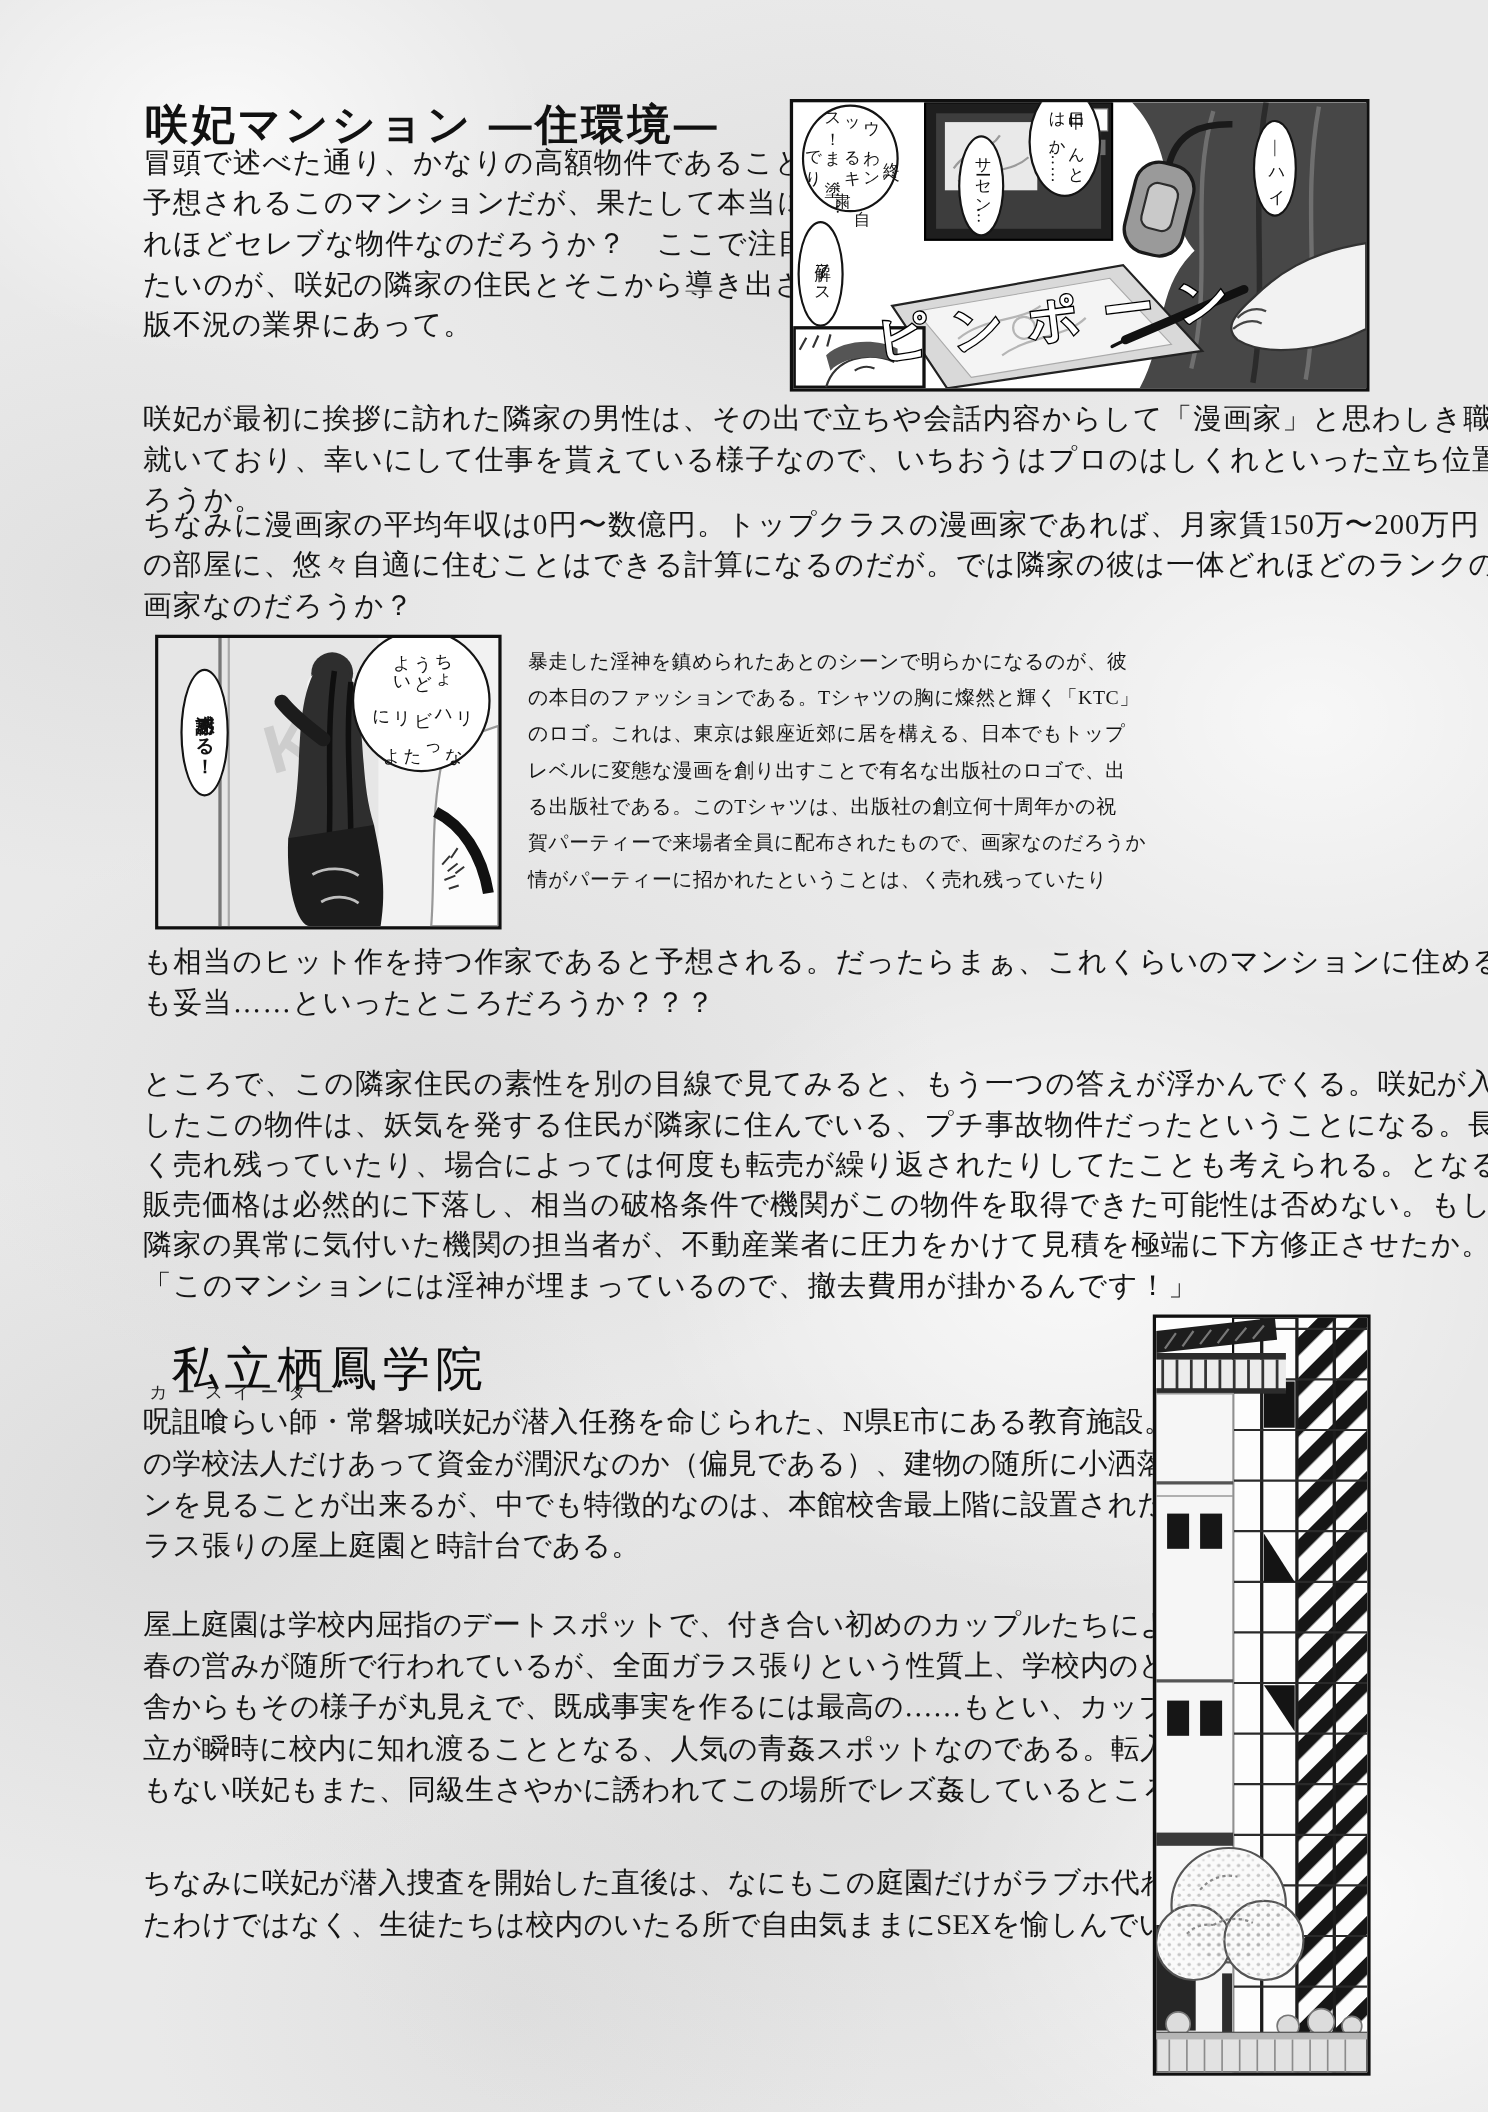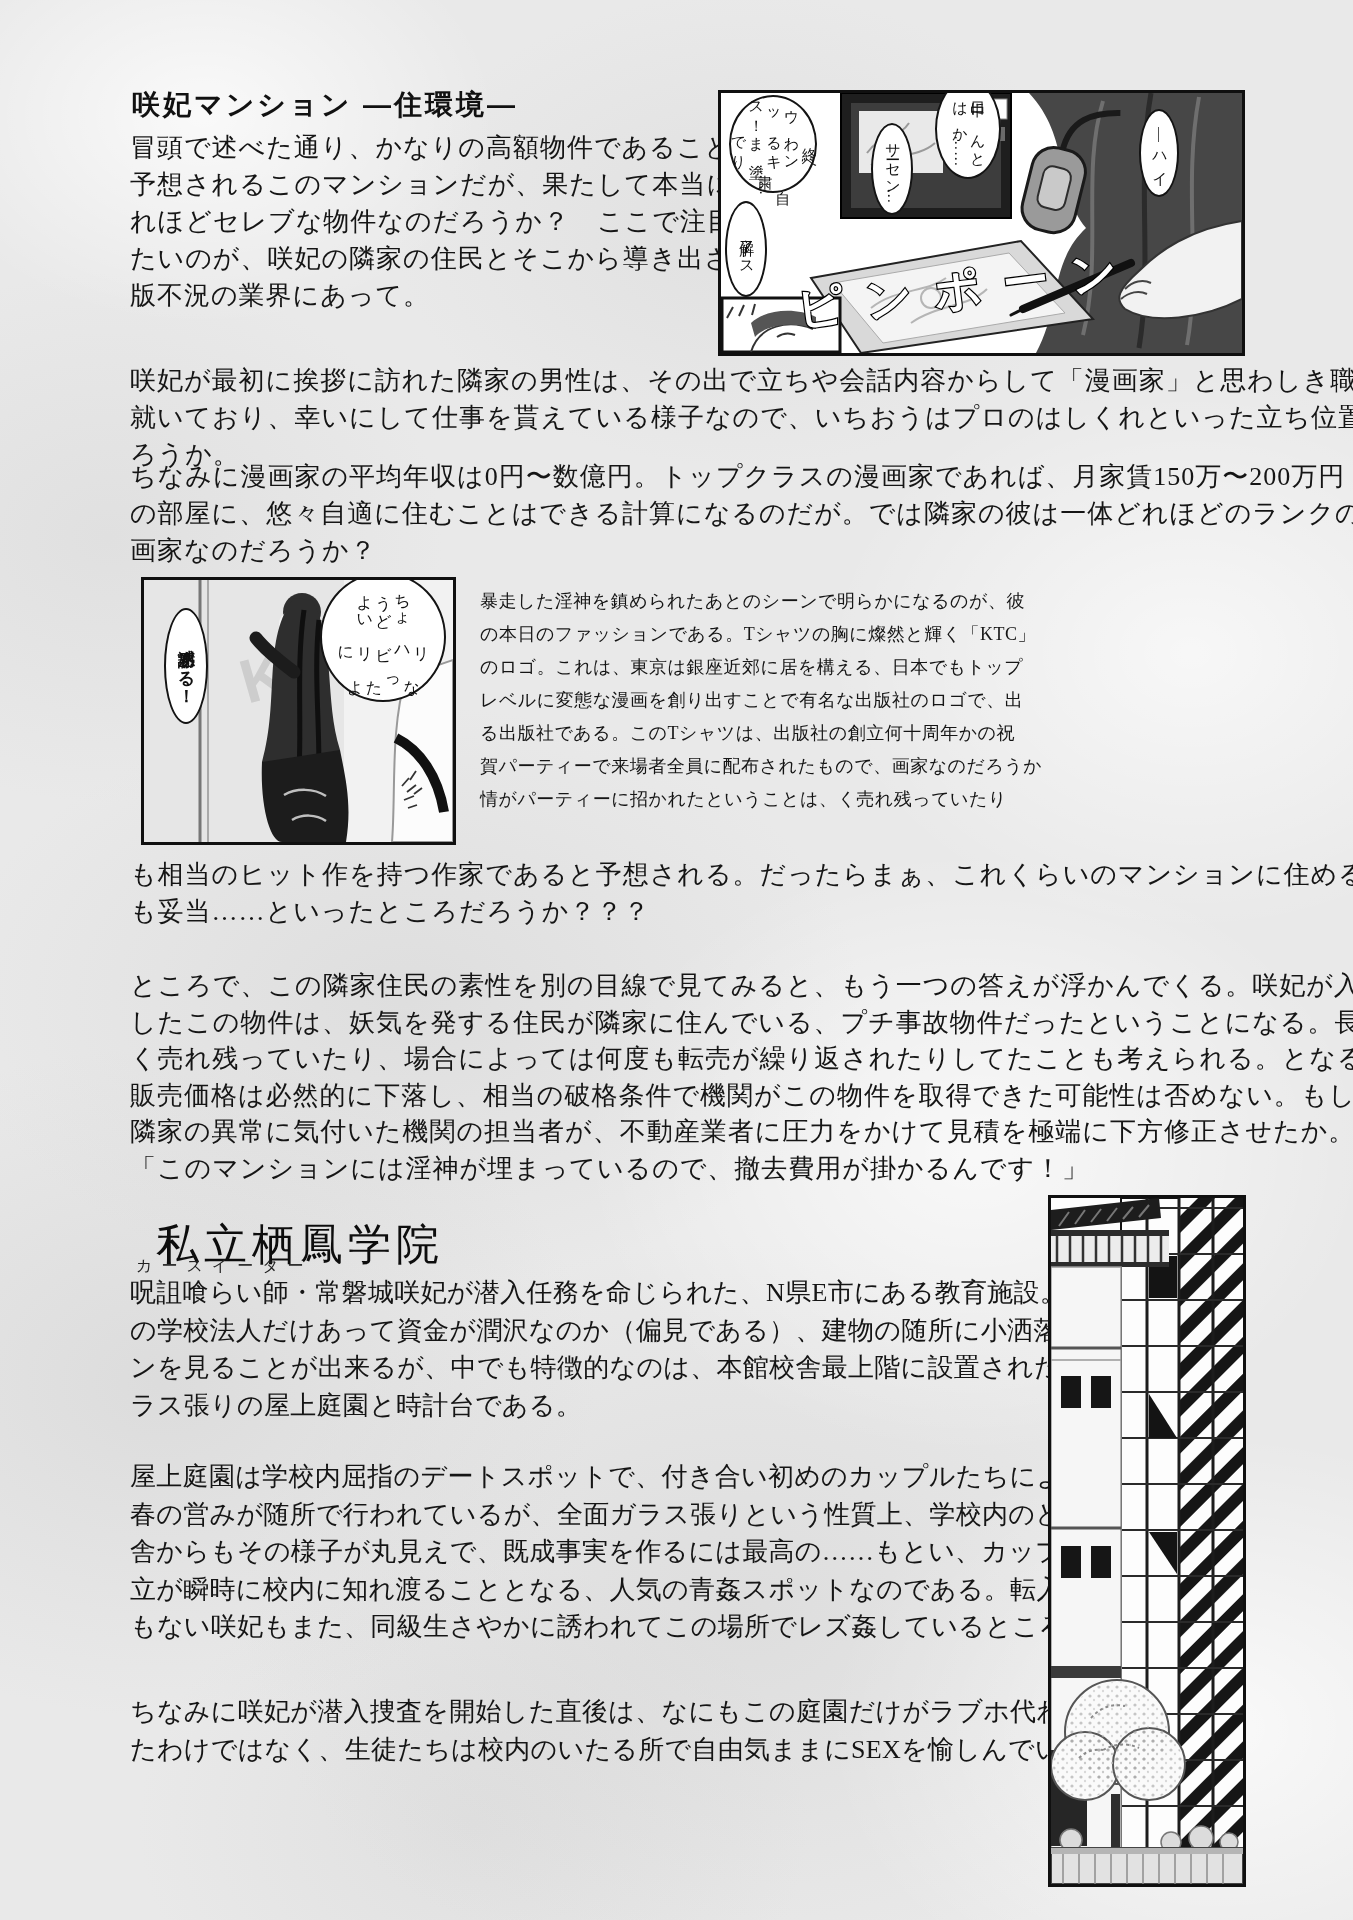--- a/index.html
+++ b/index.html
@@ -18,21 +18,21 @@
       radial-gradient(700px 520px at 55% 84%, rgba(198,198,198,.33), rgba(198,198,198,0) 72%),
       radial-gradient(560px 420px at 90% 90%, rgba(255,255,255,.75), rgba(255,255,255,0) 70%),
       radial-gradient(480px 380px at 35% 95%, rgba(203,203,203,.30), rgba(203,203,203,0) 70%),
       #e9e9e9;
   }
   .para{position:absolute;white-space:nowrap;}
   .ln{display:block;}
   .h1{
     position:absolute;left:132px;top:86px;margin:0;
     font-family:"Liberation Sans","DejaVu Sans",sans-serif;
-    font-weight:bold;font-size:28px;letter-spacing:3px;color:#111;
+    font-weight:bold;font-size:39px;letter-spacing:3px;color:#111;
   }
   .h2{
     position:absolute;left:140px;top:1200px;margin:16px;
     font-weight:normal;font-size:43px;letter-spacing:5px;color:#0d0d0d;
   }
   .furi{
     position:absolute;left:136px;top:1256px;
     font-family:"Liberation Sans","DejaVu Sans",sans-serif;
     font-size:16px;letter-spacing:9px;color:#222;
   }

